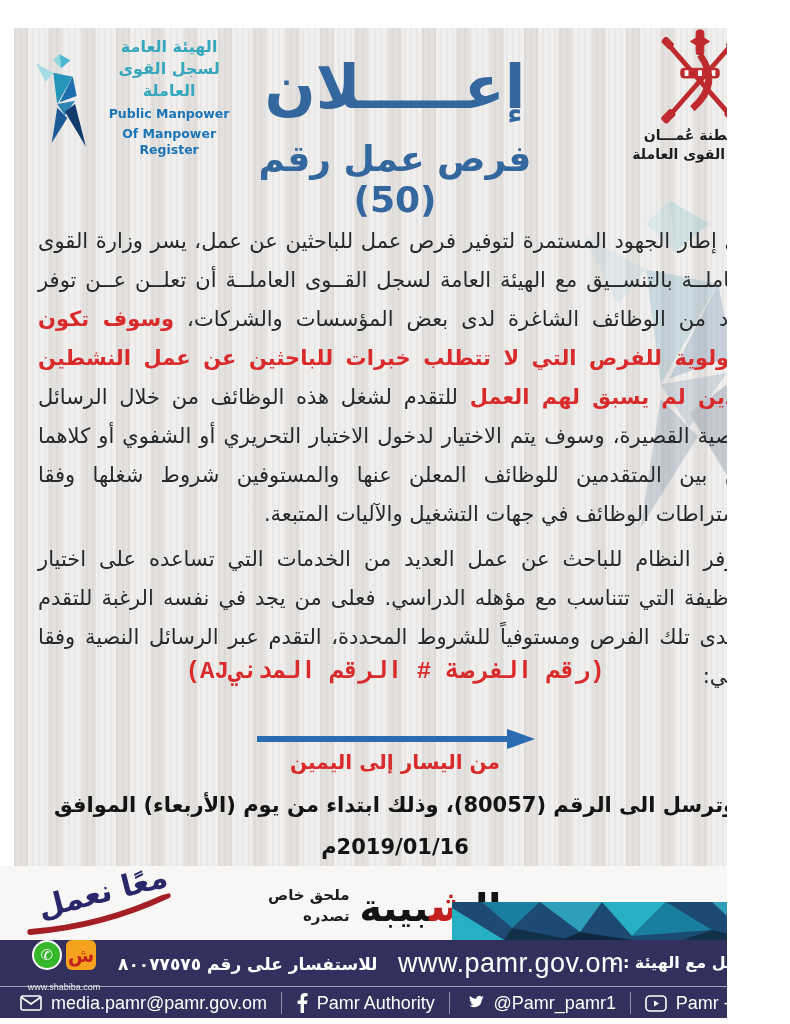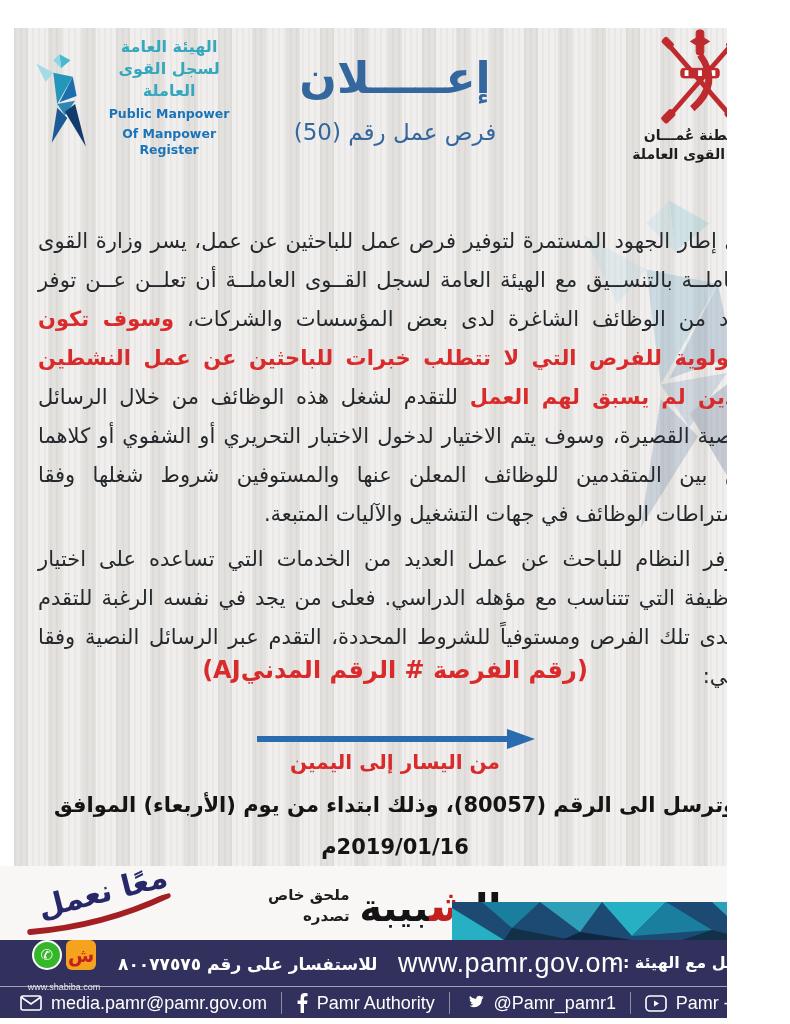--- a/index.html
+++ b/index.html
@@ -11,30 +11,30 @@
            repeating-linear-gradient(90deg, rgba(120,115,110,0.06) 0 2px, rgba(0,0,0,0) 2px 6px),
            repeating-linear-gradient(90deg, rgba(150,145,140,0.10) 0 14px, rgba(255,255,255,0.25) 14px 34px),
            #eceae8;}
   
   .watermark{position:absolute;pointer-events:none;}
   
   #logo-left{position:absolute;left:30px;top:36px;width:210px;height:140px;display:flex;gap:6px;}
   #logo-left .ar{color:#35a8bd;font-weight:bold;font-size:16px;line-height:22px;text-align:center;}
   #logo-left .en{color:#1b74b8;font-weight:bold;font-size:12.5px;line-height:16px;text-align:center;margin-top:4px;}
   #title-block{position:absolute;left:215px;top:52px;width:360px;text-align:center;color:#33679e;}
-  #title-line1{font-size:44px;font-weight:bold;}
-  #title-line2{font-size:23px;font-weight:normal;margin-top:16px;direction:rtl;}
+  #title-line1{font-size:60px;font-weight:bold;}
+  #title-line2{font-size:36px;font-weight:bold;margin-top:16px;direction:rtl;}
   #emblem-right{position:absolute;left:630px;top:26px;width:140px;text-align:center;}
   #emblem-right .cal{color:#1d1d1d;font-weight:bold;font-size:14px;line-height:19px;direction:rtl;}
   
   .para{position:absolute;left:38px;width:714px;direction:rtl;text-align:justify;
         font-size:21px;line-height:39px;color:#26292c;}
   .red-seg{color:#d92b2b;font-weight:bold;}
   #sms-line{position:absolute;left:0;top:656px;width:790px;text-align:center;direction:rtl;
-            color:#d92b2b;font-weight:bold;font-size:24px;}
+            color:#d92b2b;font-weight:bold;font-size:24px;font-family:Liberation Mono, monospace;}
   #arrow-wrap{position:absolute;left:255px;top:728px;width:280px;height:22px;}
   #dir-note{position:absolute;left:0;top:750px;width:790px;text-align:center;direction:rtl;
             color:#d92b2b;font-weight:bold;font-size:20px;}
   #dates-block{position:absolute;left:40px;top:784px;width:710px;direction:rtl;text-align:center;
                color:#141414;font-weight:bold;font-size:21px;line-height:42px;}
   
   #white-band{position:absolute;left:0;top:866px;width:790px;height:74px;background:#f8f7f6;}
   #maan-logo{position:absolute;left:22px;top:876px;width:150px;height:60px;transform:rotate(-14deg);}
   #maan-text{color:#27276a;font-weight:bold;font-size:30px;direction:rtl;white-space:nowrap;}
   #shabiba-wrap{position:absolute;left:268px;top:880px;display:flex;align-items:center;gap:10px;}

